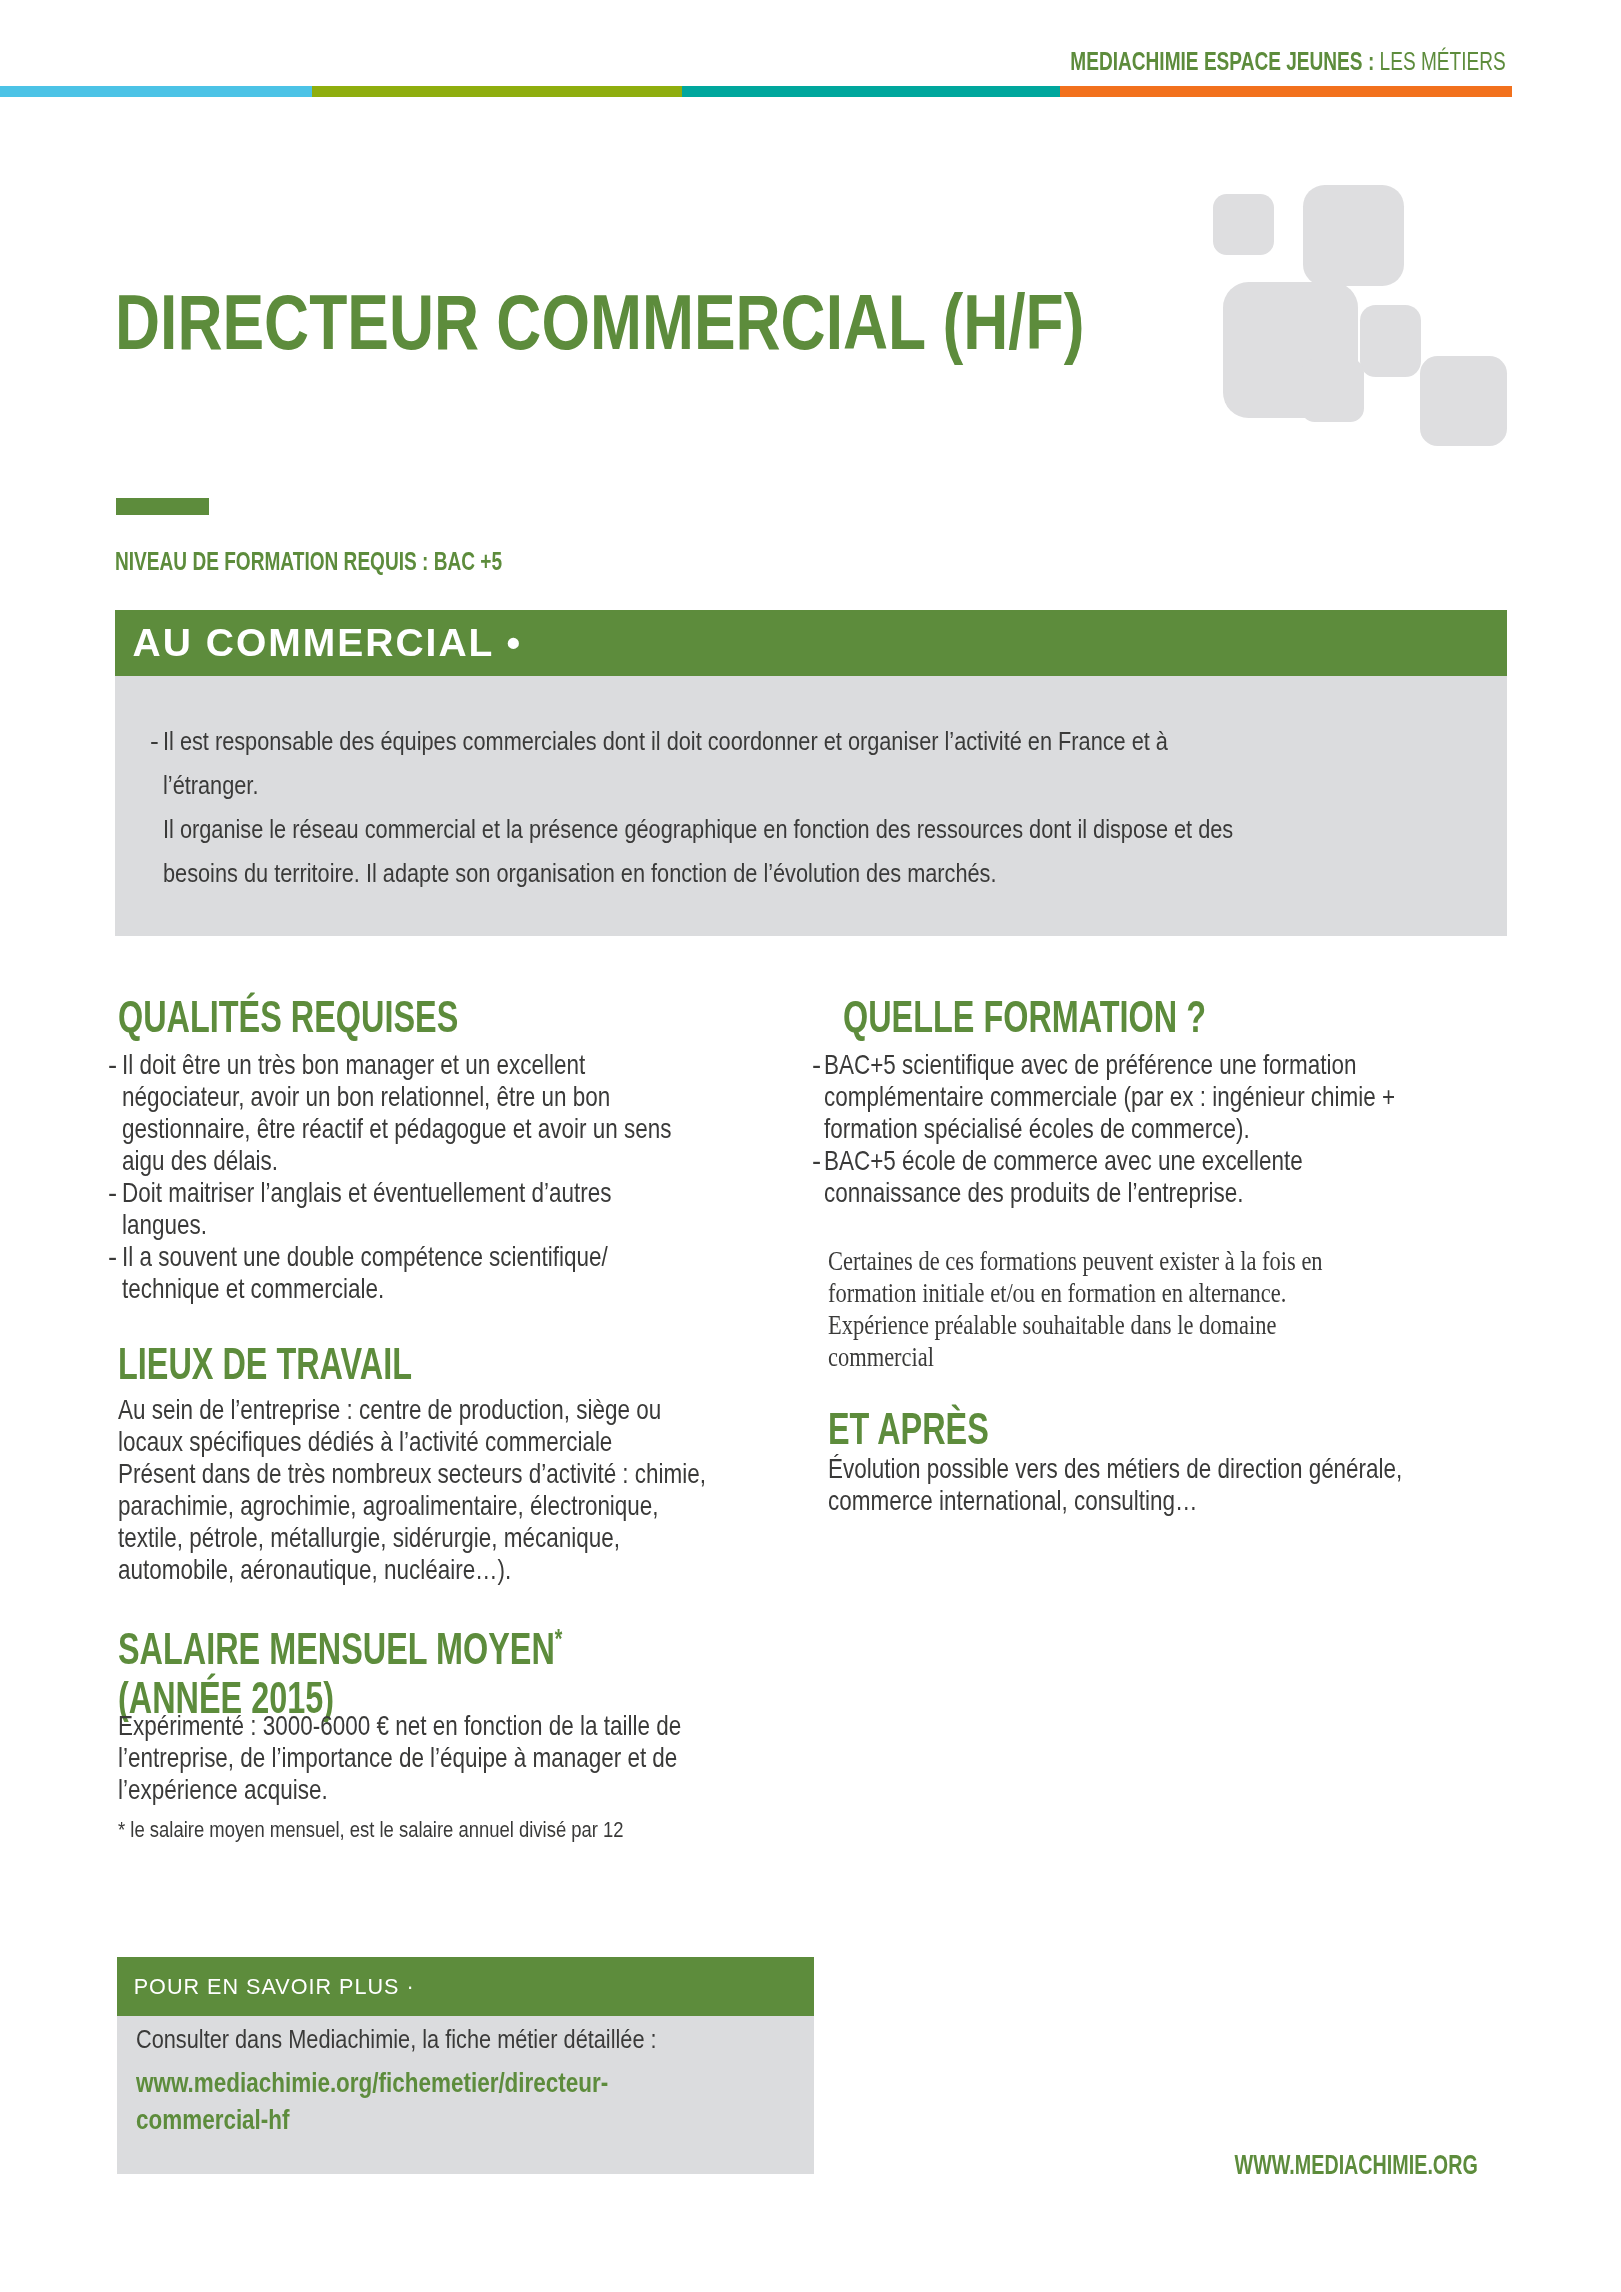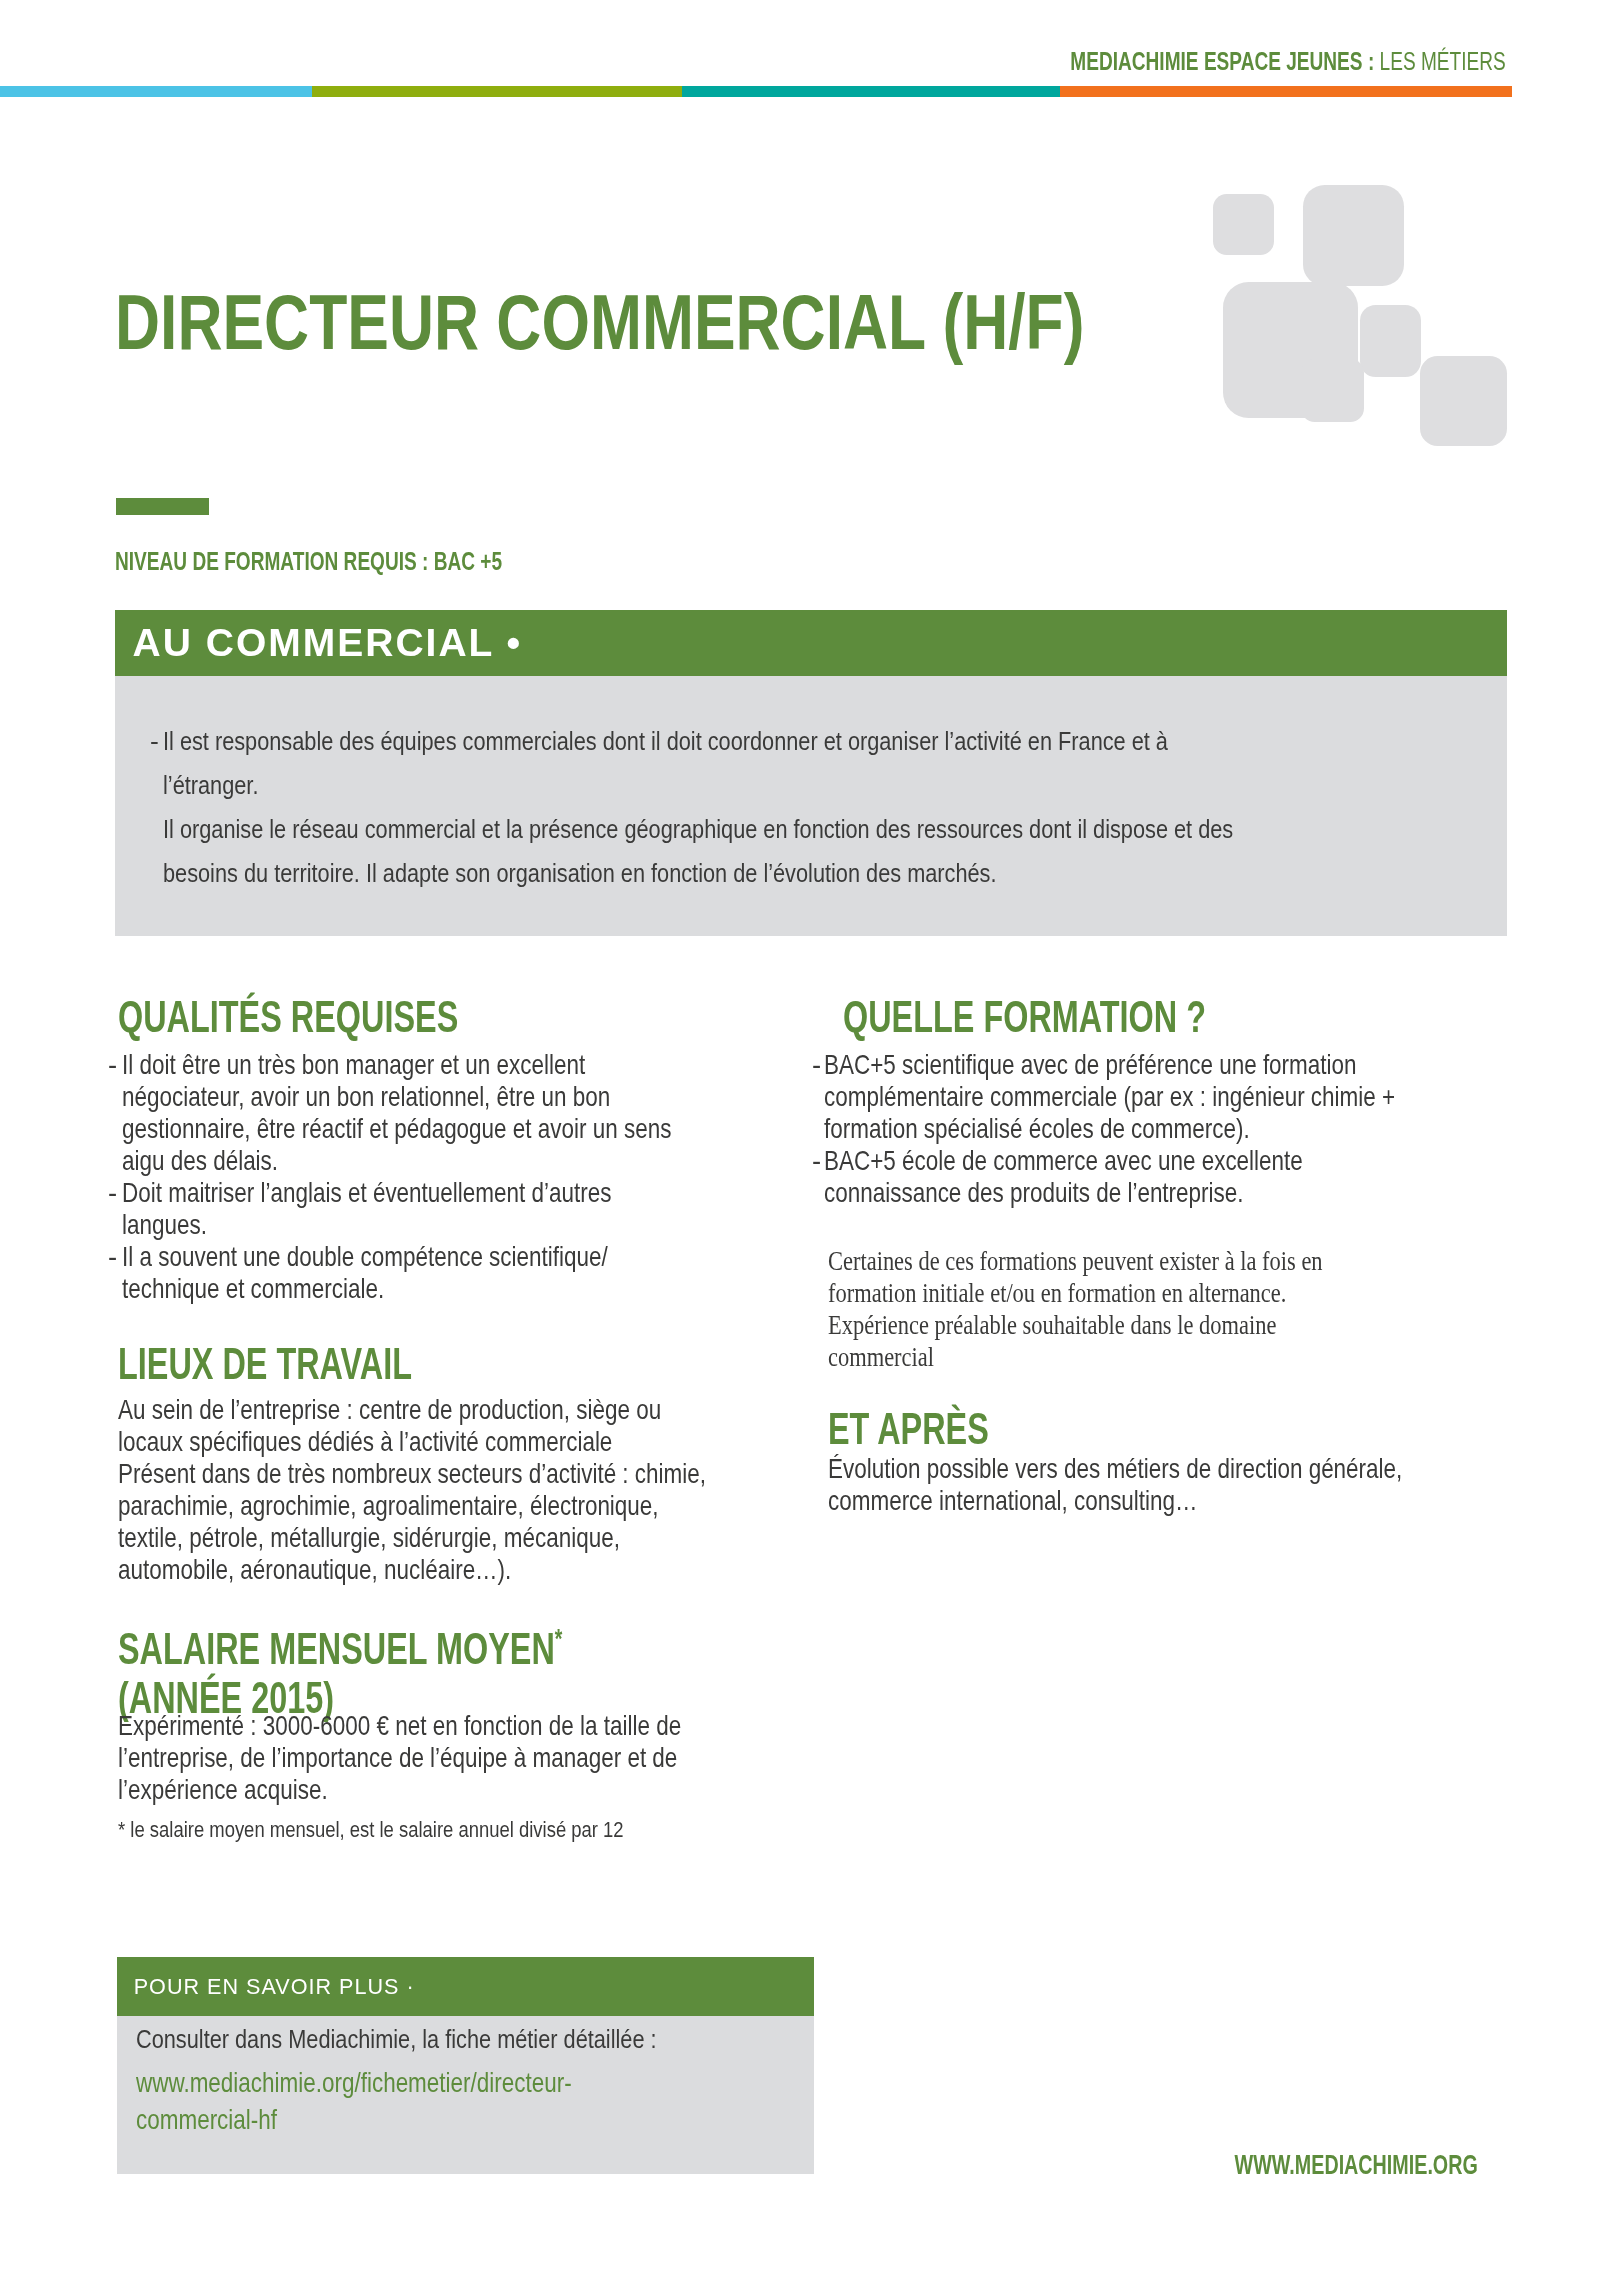--- a/index.html
+++ b/index.html
@@ -75,21 +75,21 @@
   .b-note{left:828px;top:1245px;font-family:Liberation Serif, serif;}
   .b-apres{left:828px;top:1453px;}
   .footnote{position:absolute;left:118px;top:1816px;font-size:22.5px;line-height:27.4px;}
 
   
   .infobar{position:absolute;left:117px;top:1957px;width:697px;height:59px;background:#5d8c3c;}
   .infobar-t{position:absolute;left:16.7px;top:0;line-height:59px;font-size:21.6px;font-weight:normal;
              letter-spacing:1px;color:#ffffff;white-space:pre;}
   .infobox{position:absolute;left:117px;top:2016px;width:697px;height:160px;background:#dbdcde;}
   .info-intro{position:absolute;left:18.6px;top:6.9px;font-size:26.5px;line-height:33px;color:#3a3a39;}
-  .info-link{position:absolute;left:18.6px;top:48px;font-size:27.4px;line-height:37px;font-weight:normal;
+  .info-link{position:absolute;left:18.6px;top:48px;font-size:27.4px;line-height:37px;font-weight:bold;
              color:#5d8c3c;text-decoration:none;display:block;}
 
   
   .footer{position:absolute;right:143px;top:2150px;font-size:27.4px;line-height:29px;
           font-weight:bold;color:#5d8c3c;text-decoration:none;}
 </style>
 </head>
 <body>
 
 <div class="page">

